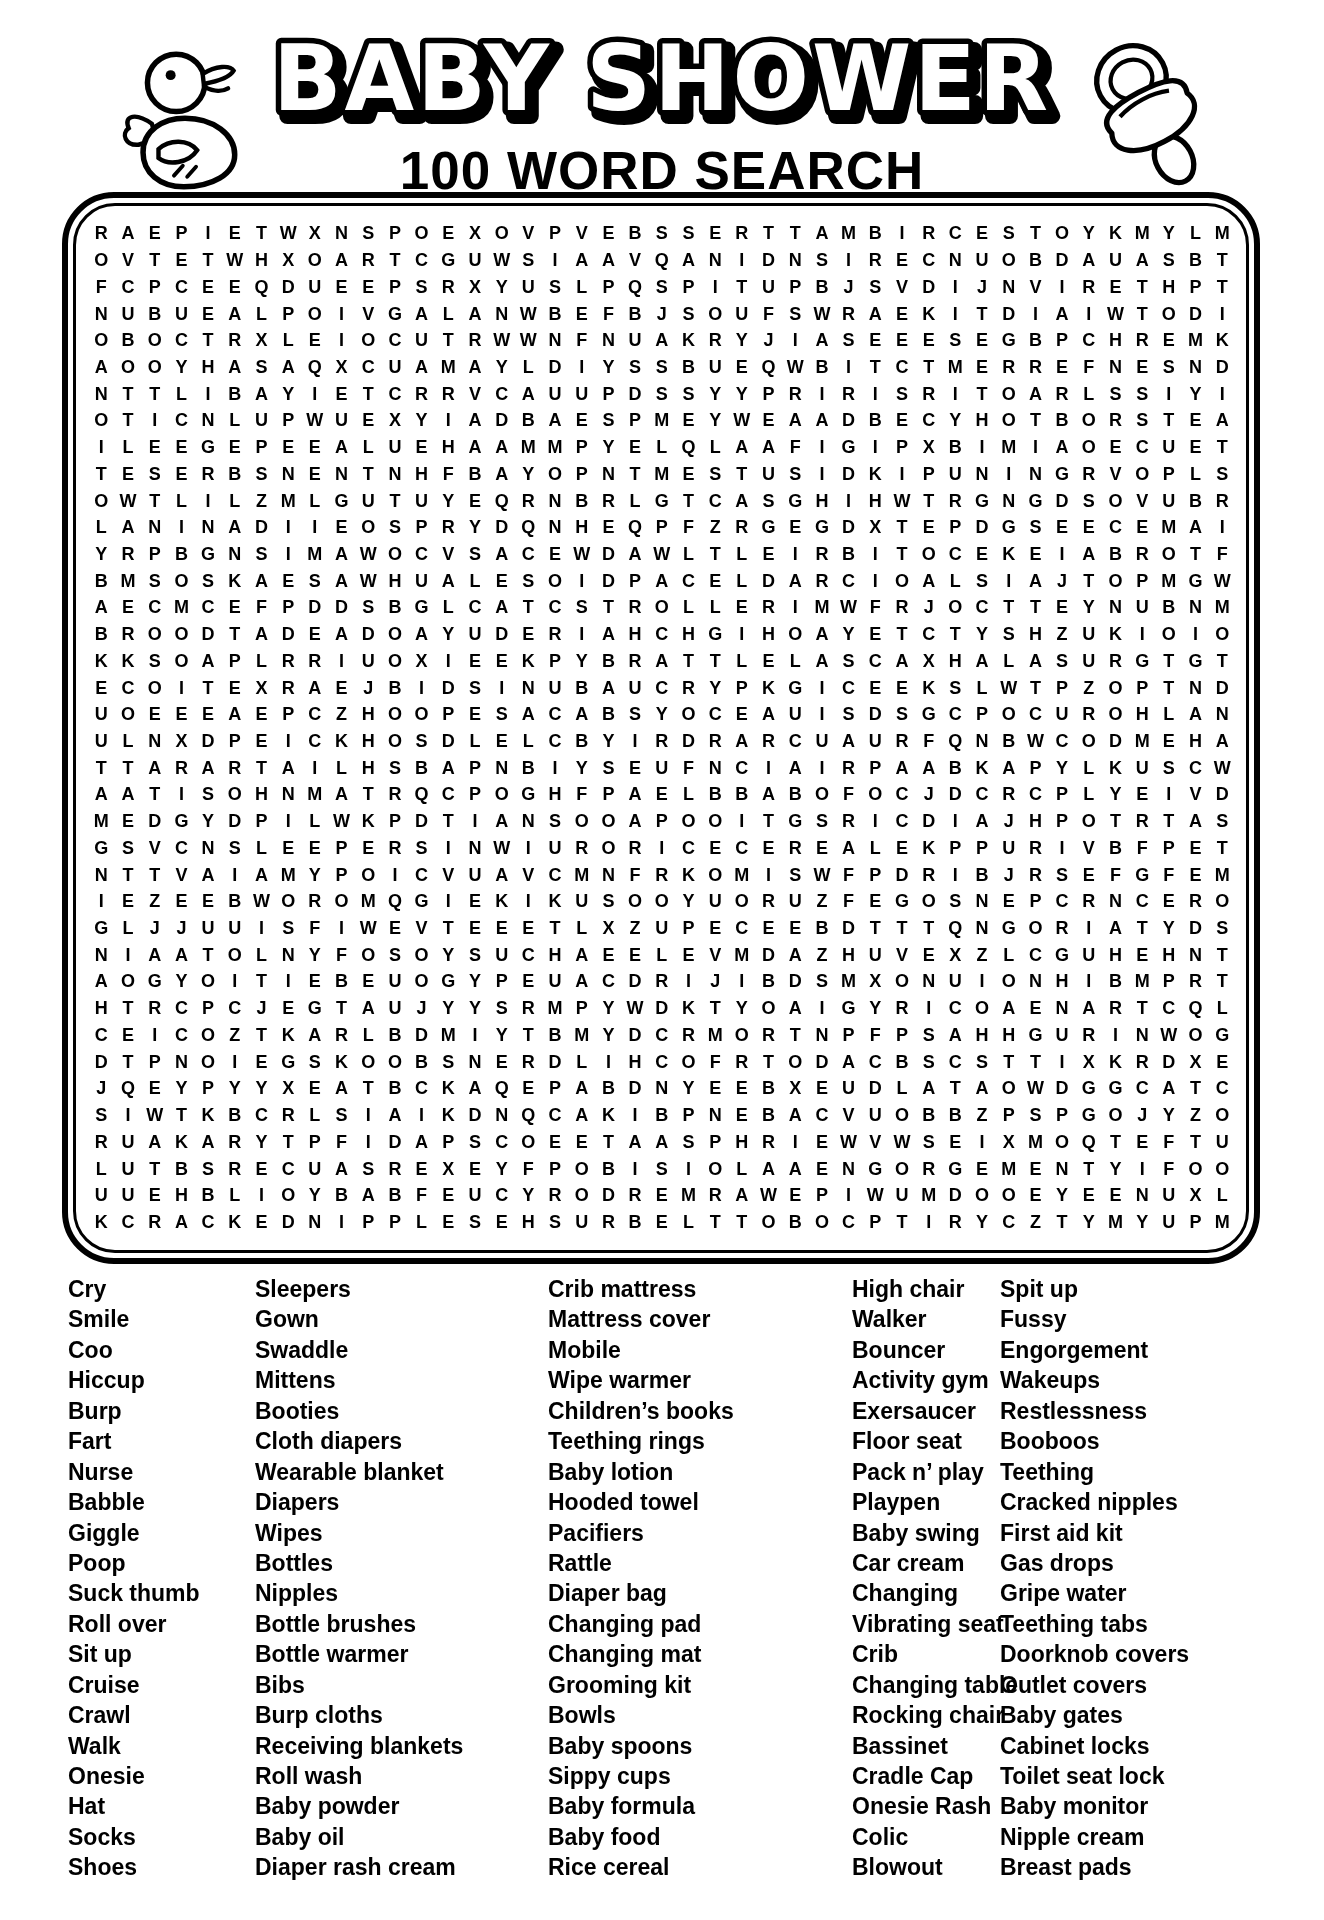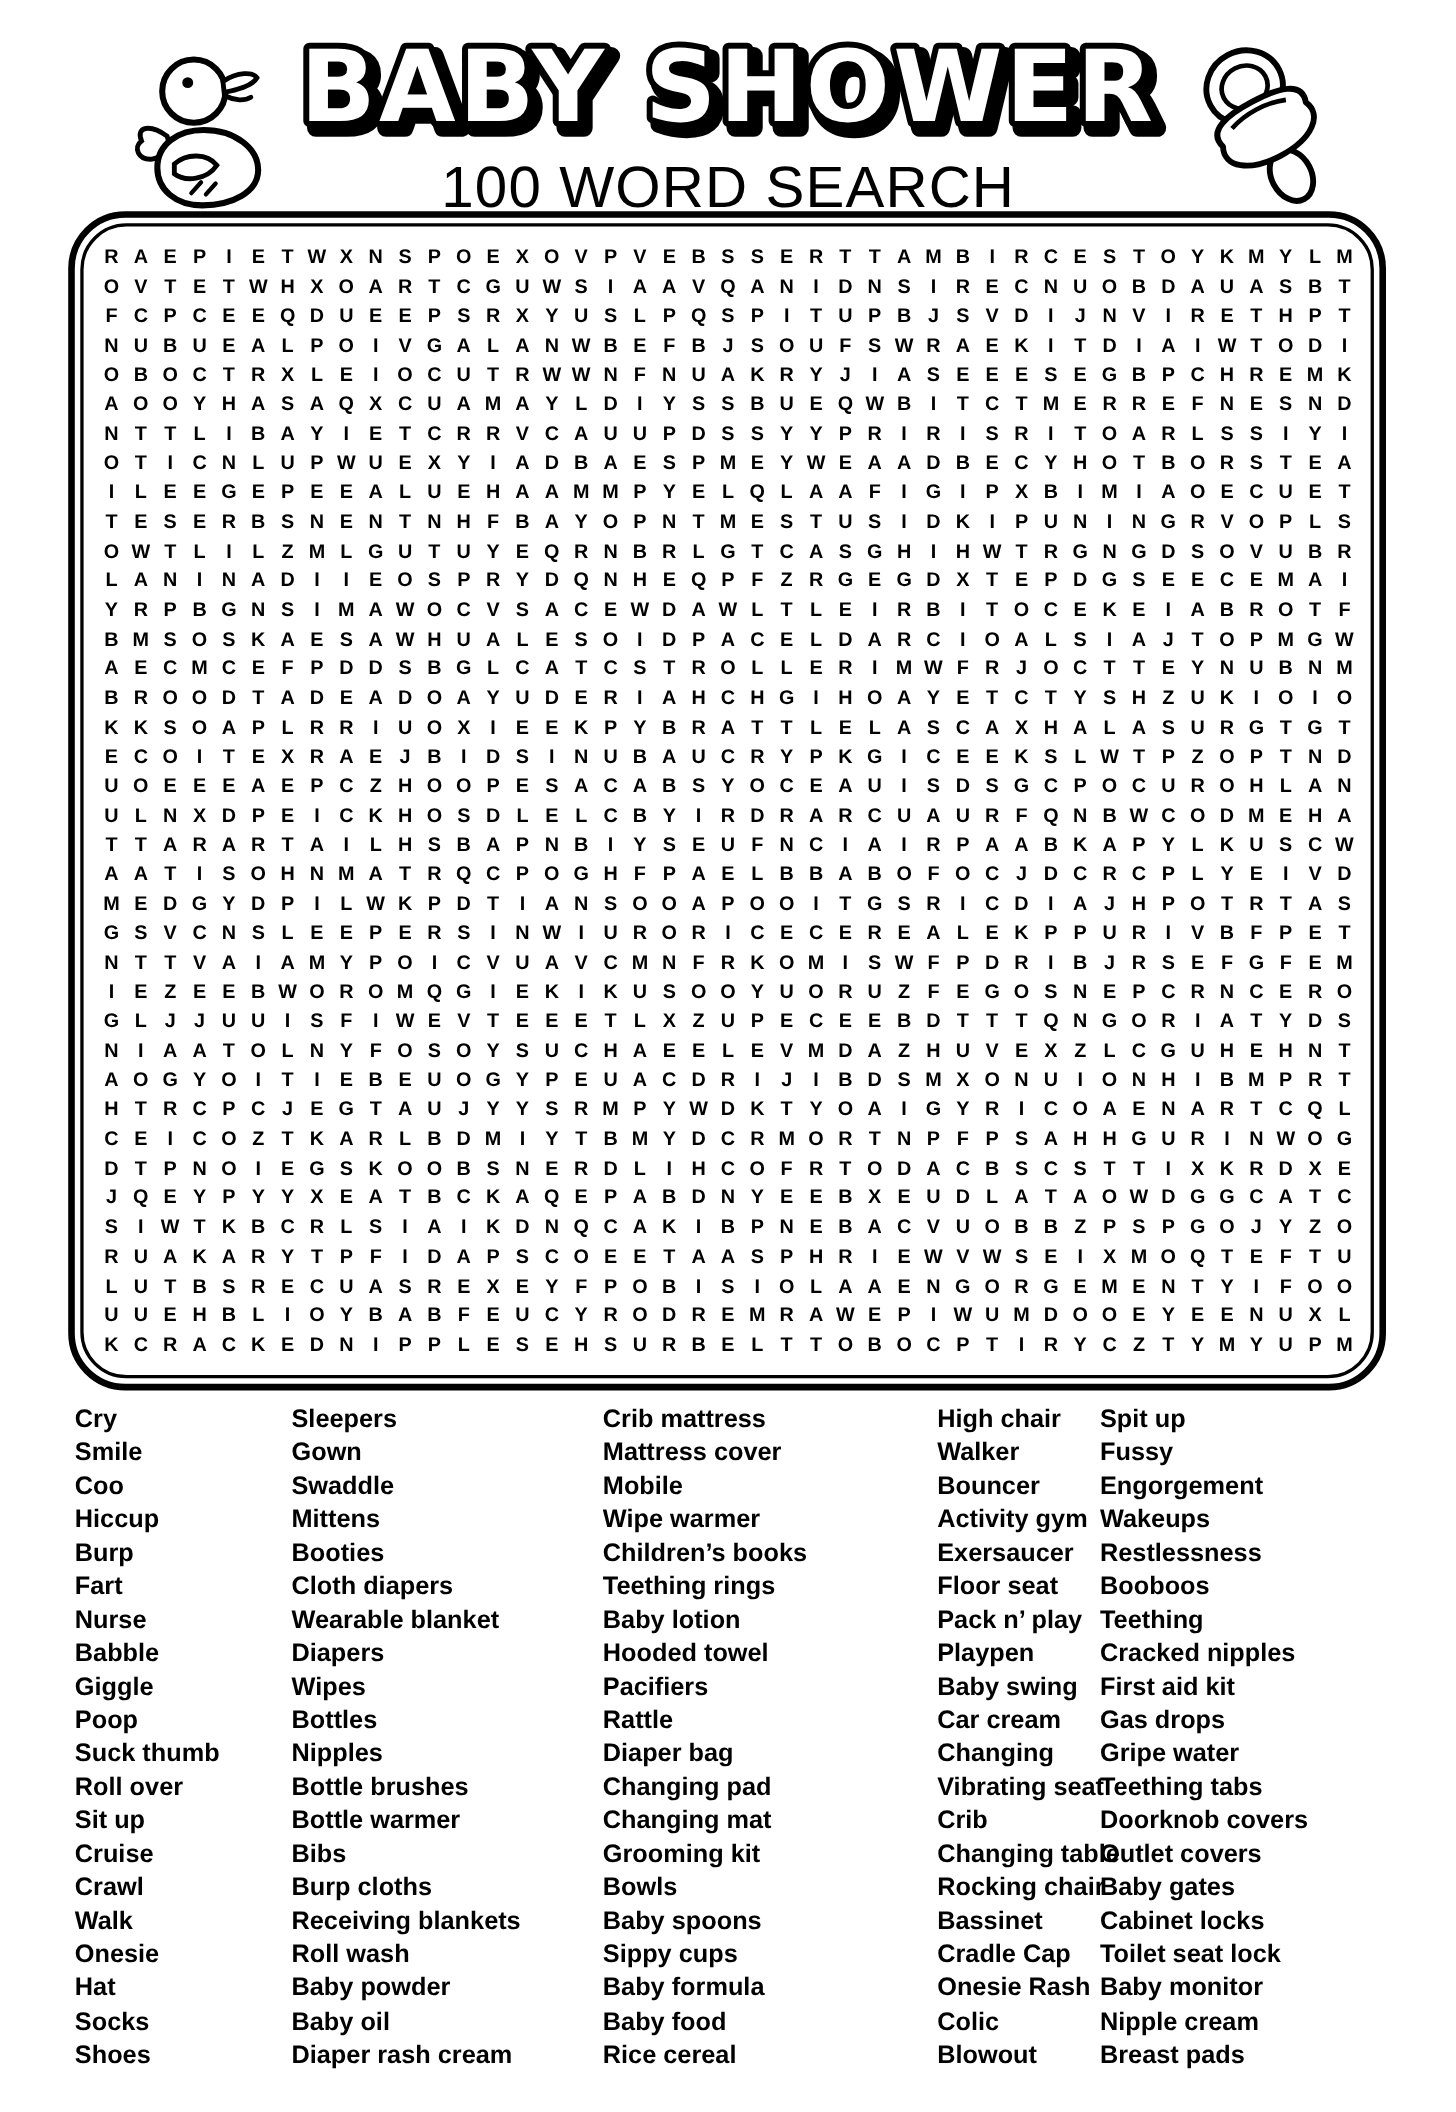--- a/index.html
+++ b/index.html
@@ -12,21 +12,21 @@
   
   .title-svg{position:absolute;left:252px;top:14px;}
   .bubble{
     font-family:"DejaVu Sans",sans-serif;
     font-weight:800;font-size:90px;letter-spacing:3px;
   }
   .bubble.shadow{fill:#000;stroke:#000;stroke-width:16px;stroke-linejoin:round;}
   .bubble.main{fill:#fff;stroke:#000;stroke-width:11px;paint-order:stroke;stroke-linejoin:round;}
   .subtitle{
     position:absolute;left:0;top:140px;width:1324px;
-    text-align:center;font-size:53px;font-weight:400;letter-spacing:1px;
+    text-align:center;font-size:53px;font-weight:700;letter-spacing:1px;
     font-family:"Liberation Sans",sans-serif;
   }
   .corner-art{position:absolute;}
   .duck-art{left:118px;top:42px;}
   .paci-art{left:1076px;top:36px;}
   
   .puzzle-box{
     position:absolute;left:62px;top:192px;width:1198px;height:1072px;
     box-sizing:border-box;border:6px solid #000;border-radius:52px;
   }
@@ -39,21 +39,21 @@
   }
   .cell{
     display:flex;align-items:center;justify-content:center;
     font-size:18px;font-weight:700;line-height:1;
     font-family:"Liberation Sans",sans-serif;
   }
   
   .word-list{position:absolute;left:0;top:1274px;width:1092px;height:625px;}
   .word-col{position:absolute;top:0;}
   .word-col:nth-of-type(1){left:68px;}
-  .word-col:nth-of-type(2){left:265px;}
+  .word-col:nth-of-type(2){left:255px;}
   .word-col:nth-of-type(3){left:548px;}
   .word-col:nth-of-type(4){left:852px;}
   .word-col:nth-of-type(5){left:1000px;}
   .word{
     height:30.45px;line-height:30.45px;
     font-size:23px;font-weight:700;white-space:nowrap;
   }
   svg .ink{stroke:#000;fill:#fff;}
 </style>
 </head>

